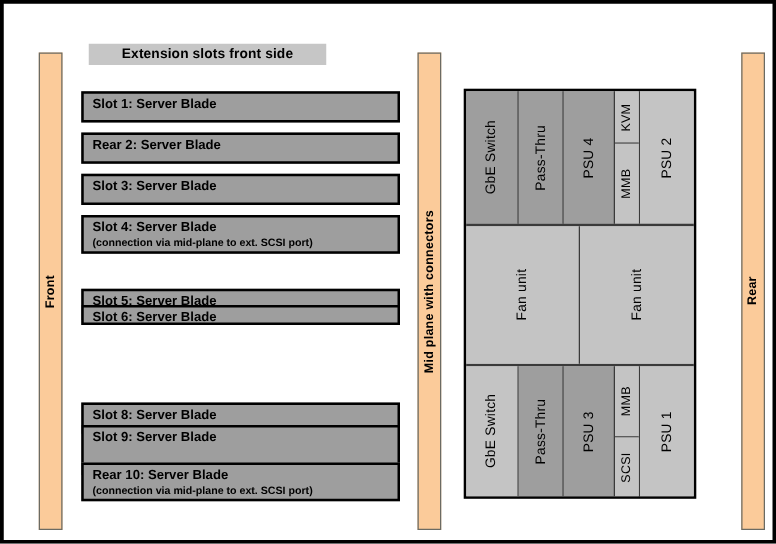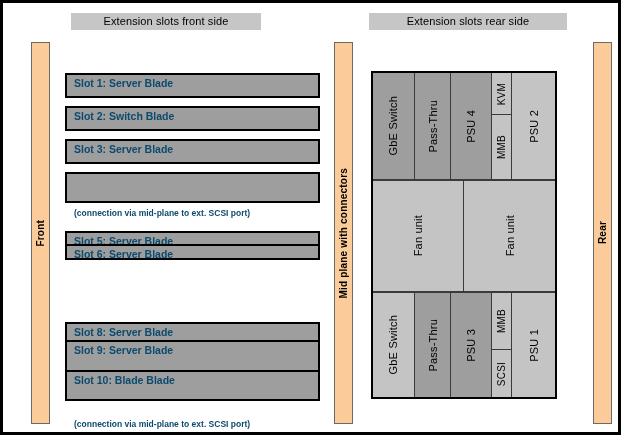--- a/index.html
+++ b/index.html
@@ -19,25 +19,26 @@
     border: 3px solid #000000;
     overflow: hidden;
   }
 
   
   .section-caption {
     position: absolute;
     background: #c6c6c6;
     color: #000000;
     font-size: 11px;
-    font-weight: normal;
+    font-weight: bold;
     text-align: center;
     line-height: 17px;
     height: 17px;
     letter-spacing: 0.1px;
+    margin-top: 22px;
   }
   #caption-front { left: 68px;  top: 10px; width: 190px; }
   #caption-rear  { left: 366px; top: 10px; width: 198px; }
 
   
   .rail {
     position: absolute;
     background: #fbcb9a;
     border: 1px solid #6b6b63;
     box-sizing: border-box;
@@ -67,34 +68,33 @@
     height: 326px;
   }
   .blade {
     position: absolute;
     left: 0;
     width: 255px;
     background: #9e9e9e;
     border: 2px solid #000000;
     box-sizing: border-box;
     padding: 2px 0 0 7px;
-    color: #0c4a6e;
+    color: #000000;
   }
   .blade-title {
     font-size: 10.5px;
     font-weight: bold;
     line-height: 13px;
     white-space: nowrap;
   }
   .blade-sub {
     font-size: 8.5px;
     font-weight: bold;
     line-height: 10px;
     white-space: nowrap;
-    margin-top: 32px;
   }
 
   
   #rear-chassis {
     position: absolute;
     left: 368px;
     top: 68px;
     width: 186px;
     height: 328px;
     border: 2px solid #000000;
@@ -150,60 +150,60 @@
     width: 100%;
   }
   .split-col .cell:last-child { border-bottom: none; }
 </style>
 </head>
 <body>
 
 <div id="diagram">
 
   <div class="section-caption" id="caption-front">Extension slots front side</div>
-  <div class="section-caption" id="caption-rear">Extension slots rear side</div>
 
   <div class="rail" id="rail-front">
     <span class="rail-label">Front</span>
   </div>
   <div class="rail" id="rail-midplane">
     <span class="rail-label">Mid plane with connectors</span>
   </div>
   <div class="rail" id="rail-rear">
     <span class="rail-label">Rear</span>
   </div>
 
   <div id="blade-stack">
 
     <div class="blade" style="top:0px;height:25px;">
       <div class="blade-title">Slot 1: Server Blade</div>
     </div>
     <div class="blade" style="top:33px;height:25px;">
-      <div class="blade-title">Slot 2: Switch Blade</div>
+      <div class="blade-title">Rear 2: Server Blade</div>
     </div>
     <div class="blade" style="top:66px;height:25px;">
       <div class="blade-title">Slot 3: Server Blade</div>
     </div>
     <div class="blade" style="top:99px;height:31px;">
+      <div class="blade-title">Slot 4: Server Blade</div>
       <div class="blade-sub">(connection via mid-plane to ext. SCSI port)</div>
     </div>
     <div class="blade" style="top:138px;height:25px;margin-top:20px;">
       <div class="blade-title">Slot 5: Server Blade</div>
     </div>
     <div class="blade" style="top:171px;height:16px;">
       <div class="blade-title">Slot 6: Server Blade</div>
     </div>
     <div class="blade" style="top:249px;height:25px;">
       <div class="blade-title">Slot 8: Server Blade</div>
     </div>
     <div class="blade" style="top:267px;height:40px;">
       <div class="blade-title">Slot 9: Server Blade</div>
     </div>
     <div class="blade" style="top:297px;height:31px;">
-      <div class="blade-title">Slot 10: Blade Blade</div>
+      <div class="blade-title">Rear 10: Server Blade</div>
       <div class="blade-sub">(connection via mid-plane to ext. SCSI port)</div>
     </div>
 
   </div>
 
   <div id="rear-chassis">
 
     <div class="rear-row" id="rear-row-top">
       <div class="cell shade-dark" style="width:23%;">
         <span class="cell-label">GbE Switch</span>

